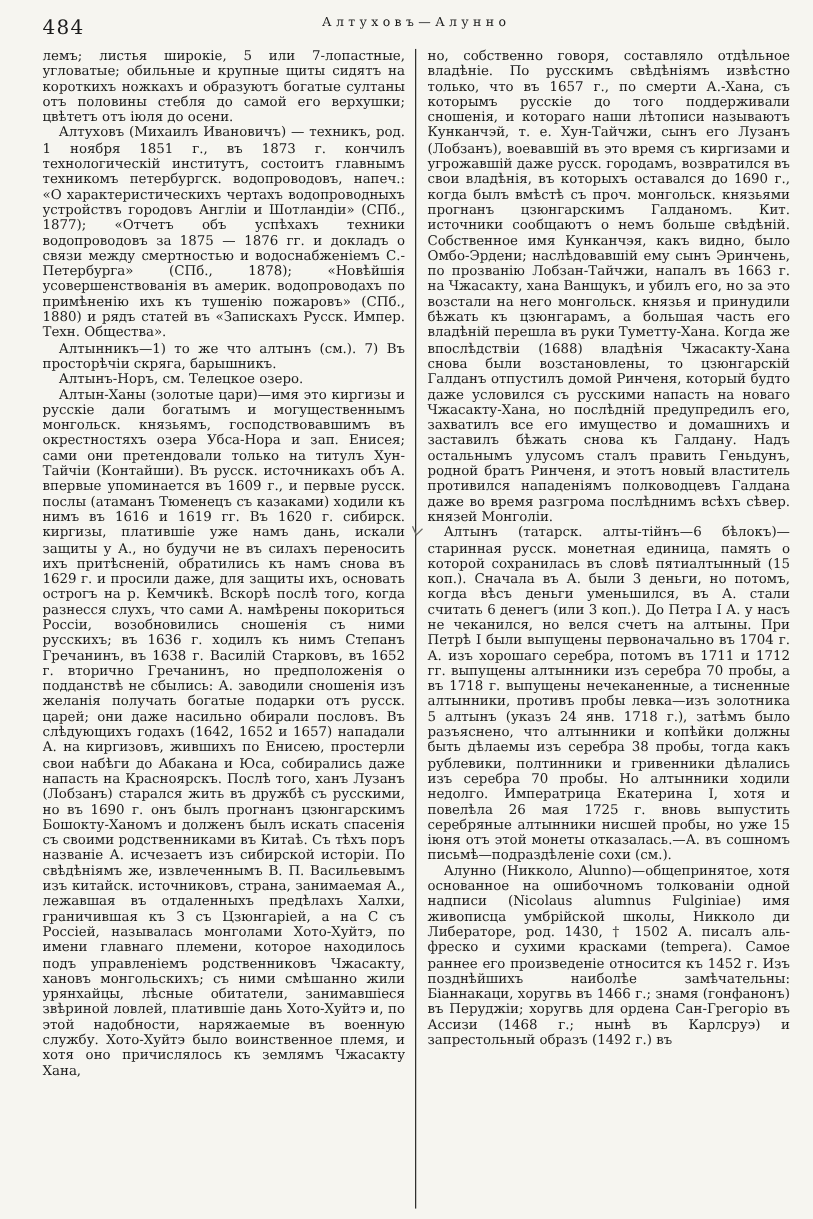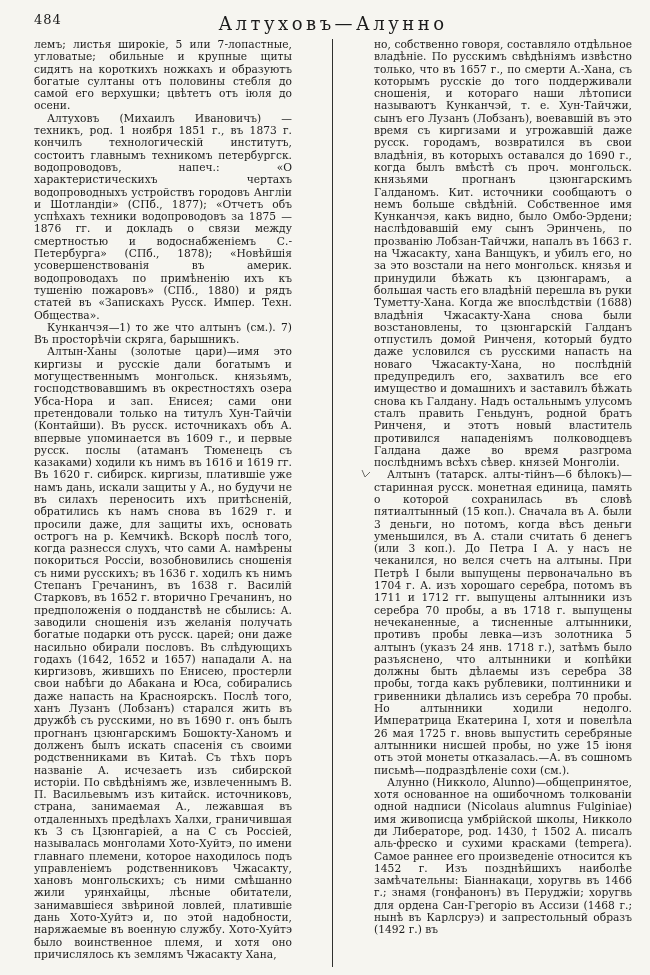--- a/index.html
+++ b/index.html
@@ -6,27 +6,27 @@
   html,body { width:650px; height:975px; overflow:hidden; }
   body {
     background:#f6f5f0;
     color:#1b1b1b;
     font-family:"DejaVu Serif","Liberation Serif",serif;
   }
   .page { padding:10px 18px 0 34px; position:relative; }
   .header { position:relative; height:26px; margin-bottom:3px; }
   .page-num {
     position:absolute; left:0; top:2px;
-    font-size:13px; letter-spacing:1px;
+    font-size:16px; letter-spacing:1px;
   }
   .running-title {
     position:absolute; left:0; right:0; top:3px;
-    text-align:center; font-size:18px; letter-spacing:3.5px;
+    text-align:center; font-size:10px; letter-spacing:3.5px;
   }
-  .columns { display:flex; height:928px; overflow:hidden;gap:32px; }
+  .columns { display:flex; height:928px; overflow:hidden; }
   .col {
     flex:1 1 0; text-align:justify;
     font-size:10.7px; line-height:12.3px;
     hyphens:auto; -webkit-hyphens:auto;
   }
   .col.left  { padding-right:8px; }
   .col.right { padding-left:9px; }
   .divider { width:1px; background:#30302e; }
   p.entry { text-indent:13px; position:relative; }
   p.cont  { text-indent:0; }
@@ -45,21 +45,22 @@
   <div class="header">
     <span class="page-num">484</span>
     <span class="running-title">Алтуховъ—Алунно</span>
   </div>
 
   <div class="columns">
 
     <div class="col left">
       <p class="cont"><span>лемъ; листья широкіе, 5 или 7-лопастные, угловатые; обильные и крупные щиты сидятъ на короткихъ ножкахъ и образуютъ богатые султаны отъ половины стебля до самой его верхушки; цвѣтетъ отъ іюля до осени.</span></p>
       <p class="entry"><span class="term">Алтуховъ</span><span> (Михаилъ Ивановичъ) — техникъ, род. 1 ноября 1851 г., въ 1873 г. кончилъ технологическій институтъ, состоитъ главнымъ техникомъ петербургск. водопроводовъ, напеч.: «О характеристическихъ чертахъ водопроводныхъ устройствъ городовъ Англіи и Шотландіи» (СПб., 1877); «Отчетъ объ успѣхахъ техники водопроводовъ за 1875 — 1876 гг. и докладъ о связи между смертностью и водоснабженіемъ С.-Петербурга» (СПб., 1878); «Новѣйшія усовершенствованія въ америк. водопроводахъ по примѣненію ихъ къ тушенію пожаровъ» (СПб., 1880) и рядъ статей въ «Запискахъ Русск. Импер. Техн. Общества».</span></p>
-      <p class="entry"><span class="term">Кунканчэя</span><span>—1) то же что алтынъ (см.). 7) Въ просторѣчіи скряга, барышникъ.</span></p>
+      <p class="entry"><span class="term">Алтынникъ</span><span>—1) то же что алтынъ (см.). 7) Въ просторѣчіи скряга, барышникъ.</span></p>
+      <p class="entry"><span class="term">Алтынъ-Норъ</span><span>, см. Телецкое озеро.</span></p>
       <p class="entry"><span class="term">Алтын-Ханы</span><span> (золотые цари)—имя это киргизы и русскіе дали богатымъ и могущественнымъ монгольск. князьямъ, господствовавшимъ въ окрестностяхъ озера Убса-Нора и зап. Енисея; сами они претендовали только на титулъ Хун-Тайчіи (Контайши). Въ русск. источникахъ объ А. впервые упоминается въ 1609 г., и первые русск. послы (атаманъ Тюменецъ съ казаками) ходили къ нимъ въ 1616 и 1619 гг. Въ 1620 г. сибирск. киргизы, платившіе уже намъ дань, искали защиты у А., но будучи не въ силахъ переносить ихъ притѣсненій, обратились къ намъ снова въ 1629 г. и просили даже, для защиты ихъ, основать острогъ на р. Кемчикѣ. Вскорѣ послѣ того, когда разнесся слухъ, что сами А. намѣрены покориться Россіи, возобновились сношенія съ ними русскихъ; въ 1636 г. ходилъ къ нимъ Степанъ Гречанинъ, въ 1638 г. Василій Старковъ, въ 1652 г. вторично Гречанинъ, но предположенія о подданствѣ не сбылись: А. заводили сношенія изъ желанія получать богатые подарки отъ русск. царей; они даже насильно обирали пословъ. Въ слѣдующихъ годахъ (1642, 1652 и 1657) нападали А. на киргизовъ, жившихъ по Енисею, простерли свои набѣги до Абакана и Юса, собирались даже напасть на Красноярскъ. Послѣ того, ханъ Лузанъ (Лобзанъ) старался жить въ дружбѣ съ русскими, но въ 1690 г. онъ былъ прогнанъ цзюнгарскимъ Бошокту-Ханомъ и долженъ былъ искать спасенія съ своими родственниками въ Китаѣ. Съ тѣхъ поръ названіе А. исчезаетъ изъ сибирской исторіи. По свѣдѣніямъ же, извлеченнымъ В. П. Васильевымъ изъ китайск. источниковъ, страна, занимаемая А., лежавшая въ отдаленныхъ предѣлахъ Халхи, граничившая къ З съ Цзюнгаріей, а на С съ Россіей, называлась монголами Хото-Хуйтэ, по имени главнаго племени, которое находилось подъ управленіемъ родственниковъ Чжасакту, хановъ монгольскихъ; съ ними смѣшанно жили урянхайцы, лѣсные обитатели, занимавшіеся звѣриной ловлей, платившіе дань Хото-Хуйтэ и, по этой надобности, наряжаемые въ военную службу. Хото-Хуйтэ было воинственное племя, и хотя оно причислялось къ землямъ Чжасакту Хана,</span></p>
     </div>
 
     <div class="divider"></div>
 
     <div class="col right">
       <p class="cont"><span>но, собственно говоря, составляло отдѣльное владѣніе. По русскимъ свѣдѣніямъ извѣстно только, что въ 1657 г., по смерти А.-Хана, съ которымъ русскіе до того поддерживали сношенія, и котораго наши лѣтописи называютъ Кунканчэй, т. е. Хун-Тайчжи, сынъ его Лузанъ (Лобзанъ), воевавшій въ это время съ киргизами и угрожавшій даже русск. городамъ, возвратился въ свои владѣнія, въ которыхъ оставался до 1690 г., когда былъ вмѣстѣ съ проч. монгольск. князьями прогнанъ цзюнгарскимъ Галданомъ. Кит. источники сообщаютъ о немъ больше свѣдѣній. Собственное имя Кунканчэя, какъ видно, было Омбо-Эрдени; наслѣдовавшій ему сынъ Эринчень, по прозванію Лобзан-Тайчжи, напалъ въ 1663 г. на Чжасакту, хана Ванщукъ, и убилъ его, но за это возстали на него монгольск. князья и принудили бѣжать къ цзюнгарамъ, а большая часть его владѣній перешла въ руки Туметту-Хана. Когда же впослѣдствіи (1688) владѣнія Чжасакту-Хана снова были возстановлены, то цзюнгарскій Галданъ отпустилъ домой Ринченя, который будто даже условился съ русскими напасть на новаго Чжасакту-Хана, но послѣдній предупредилъ его, захватилъ все его имущество и домашнихъ и заставилъ бѣжать снова къ Галдану. Надъ остальнымъ улусомъ сталъ править Геньдунъ, родной братъ Ринченя, и этотъ новый властитель противился нападеніямъ полководцевъ Галдана даже во время разгрома послѣднимъ всѣхъ сѣвер. князей Монголіи.</span></p>
       <p class="entry"><span class="marginalia">
             <svg width="10" height="9" viewBox="0 0 10 9">
               <polyline points="1,1 4,8 9,3" fill="none" stroke="#6b6b66" stroke-width="1"></polyline>

